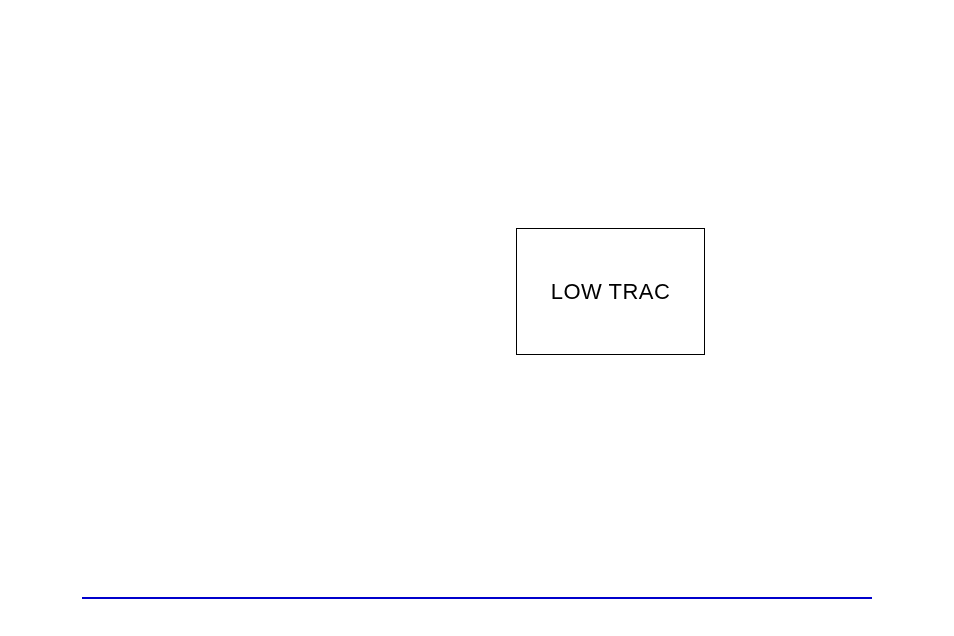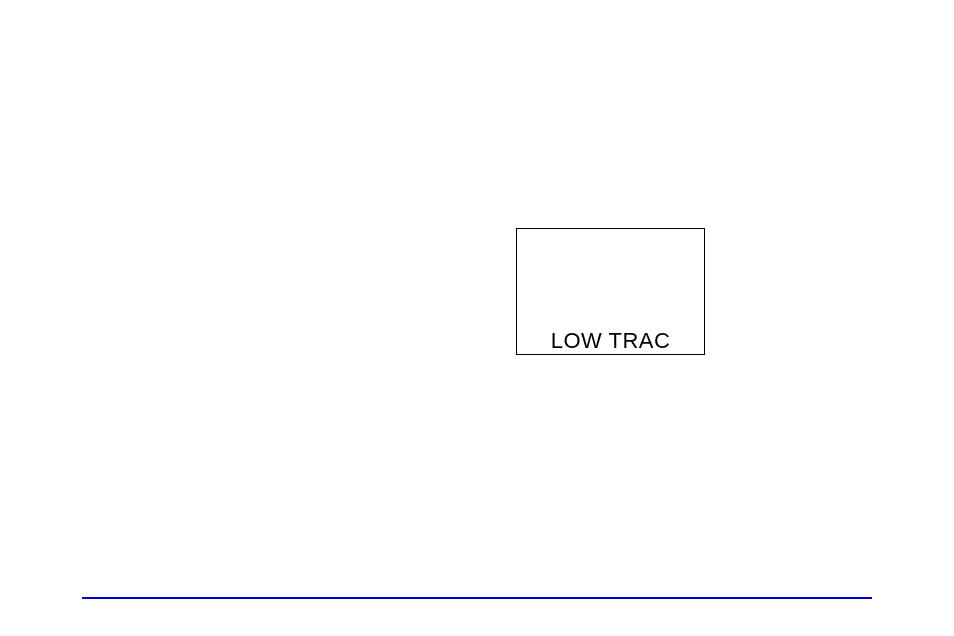--- a/index.html
+++ b/index.html
@@ -15,21 +15,21 @@
       font-family: Arial, Helvetica, sans-serif;
     }
     .indicator-box {
       position: absolute;
       left: 516px;
       top: 228px;
       width: 189px;
       height: 127px;
       border: 1.5px solid #000000;
       display: flex;
-      align-items: flex-end;
+      align-items: center;
       justify-content: center;
     }
     .indicator-label {
       font-size: 22px;
       font-weight: 400;
       color: #000000;
       letter-spacing: 0.5px;
     }
     .footer-rule {
       position: absolute;

